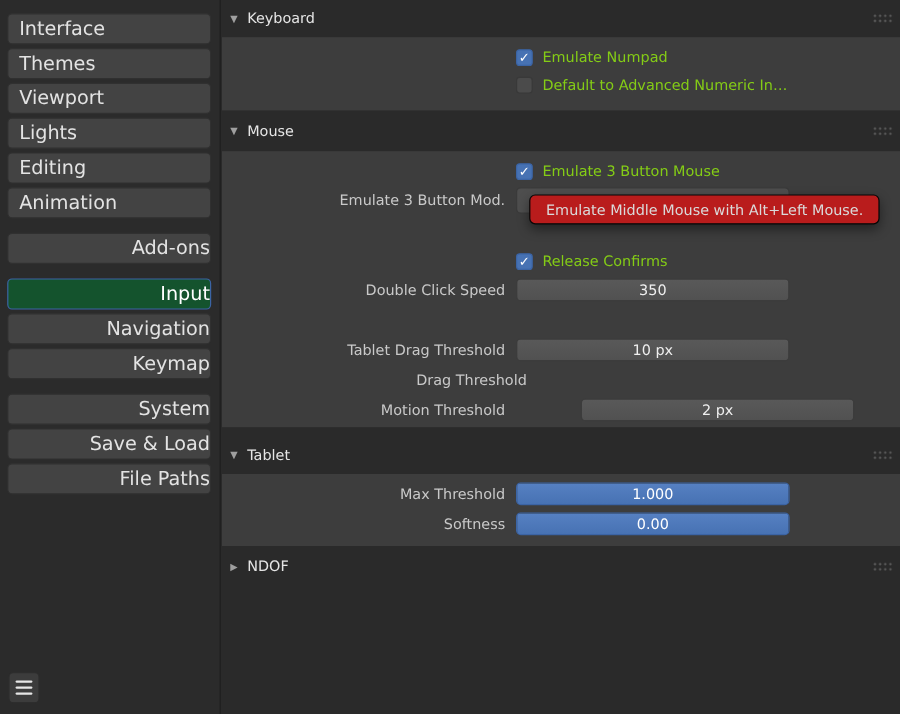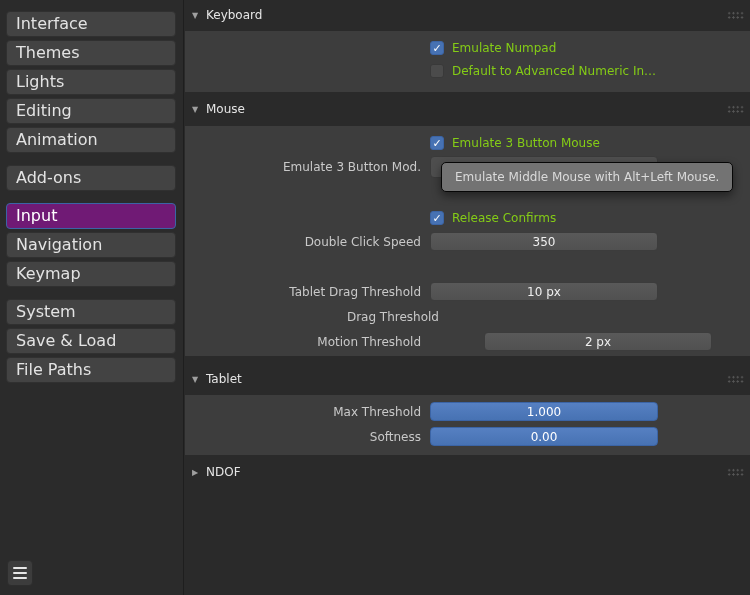--- a/index.html
+++ b/index.html
@@ -2,25 +2,25 @@
 <html><head>
 <meta charset="utf-8">
 <style>
   html,body{margin:0;padding:0;background:#1f1f1f;}
   .app{position:relative;width:750px;height:595px;background:#2a2a2a;
        font-family:"DejaVu Sans",sans-serif;overflow:hidden;-webkit-user-select:none;user-select:none;}
 
   
   .sidebar{position:absolute;left:0;top:0;width:184px;height:100%;
            background:#2b2b2b;border-right:1px solid #1e1e1e;box-sizing:border-box;padding-top:11px;}
-  .nav-group+.nav-group{margin-top:12px;}
+  .nav-group+.nav-group{margin-top:12px;text-align:right;}
   .nav-btn{height:24px;line-height:24px;margin:0 7px 3px 6px;background:#434343;
            border:1px solid #303030;border-radius:4px;color:#e3e3e3;font-size:16px;
            padding-left:9px;cursor:pointer;overflow:hidden;white-space:nowrap;}
-  .nav-btn.active{background:#701a75;border-color:#3b64a5;color:#ffffff;}
+  .nav-btn.active{background:#14532d;border-color:#3b64a5;color:#ffffff;}
 
   
   .hdr{position:absolute;left:185px;right:0;height:20px;display:flex;align-items:center;cursor:pointer;}
   .tri{width:20px;text-align:center;color:#9f9f9f;font-size:8px;flex:none;}
   .hdr-title{color:#e5e5e5;font-size:12px;margin-left:1px;}
   .grip{position:absolute;right:5px;top:6px;width:18px;height:8px;cursor:grab;
         background-image:radial-gradient(circle,#565656 1px,transparent 1.2px);
         background-size:4.3px 4.3px;}
 
   
@@ -42,41 +42,42 @@
          background:linear-gradient(#595959,#515151);border:1px solid #3c3c3c;
          display:flex;align-items:center;justify-content:center;
          color:#efefef;font-size:12px;cursor:pointer;}
   .slider{width:228px;height:19px;border-radius:4px;box-sizing:border-box;flex:none;
           background:linear-gradient(#5680c2,#4772b3);border:1px solid #3b64a5;
           display:flex;align-items:center;justify-content:center;
           color:#ffffff;font-size:12px;cursor:ew-resize;}
   .dropdown{position:absolute;left:245px;width:228px;height:22px;border-radius:4px;
             background:#4e4e4e;border:1px solid #3a3a3a;box-sizing:border-box;cursor:pointer;}
 
-  .tooltip{position:absolute;left:256px;top:36px;height:30px;z-index:5;
-           background:#737373;border:1px solid #060606;border-radius:5px;
+  .tooltip{position:absolute;left:256px;top:36px;height:25px;z-index:5;
+           background:#b91c1c;border:1px solid #060606;border-radius:5px;
            box-shadow:0 4px 10px rgba(0,0,0,.45);
            display:flex;align-items:center;padding:0 13px;box-sizing:border-box;
            color:#dadada;font-size:12px;white-space:nowrap;}
 
   
   .menu-btn{position:absolute;left:7px;bottom:9px;width:26px;height:26px;border-radius:4px;
             background:#3c3c3c;border:1px solid #2d2d2d;box-sizing:border-box;cursor:pointer;
             display:flex;flex-direction:column;justify-content:center;gap:3px;padding:0 5px;}
   .menu-bar{height:2px;background:#e6e6e6;border-radius:1px;}
 </style>
 </head>
 <body>
 
 <div class="app">
 
   <div class="sidebar">
     <div class="nav-group">
       <div class="nav-btn">Interface</div>
       <div class="nav-btn">Themes</div>
+      <div class="nav-btn">Viewport</div>
       <div class="nav-btn">Lights</div>
       <div class="nav-btn">Editing</div>
       <div class="nav-btn">Animation</div>
     </div>
     <div class="nav-group">
       <div class="nav-btn">Add-ons</div>
     </div>
     <div class="nav-group">
       <div class="nav-btn active">Input</div>
       <div class="nav-btn">Navigation</div>

